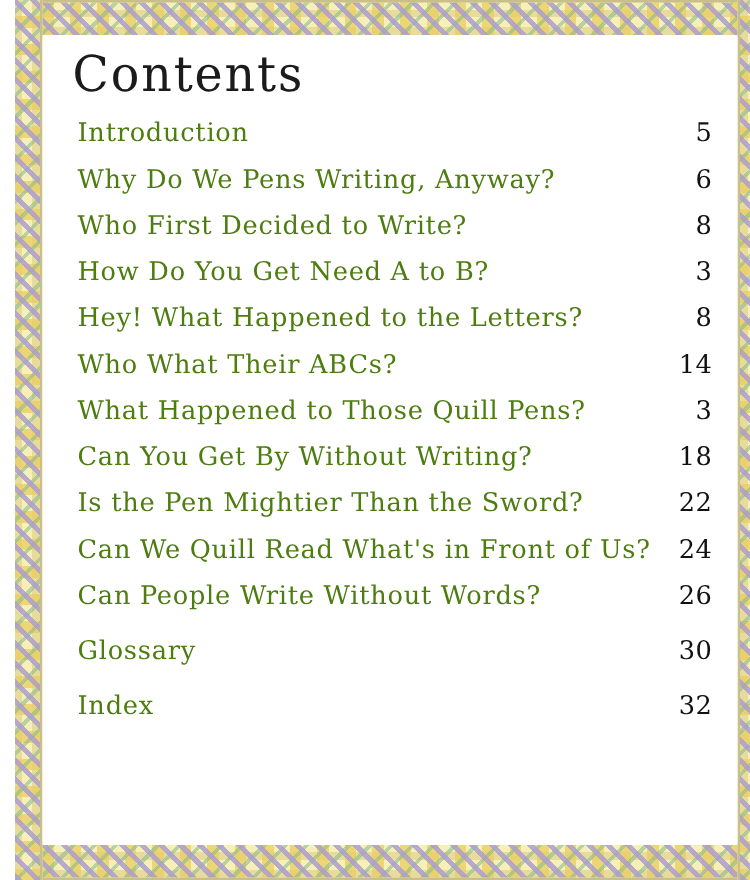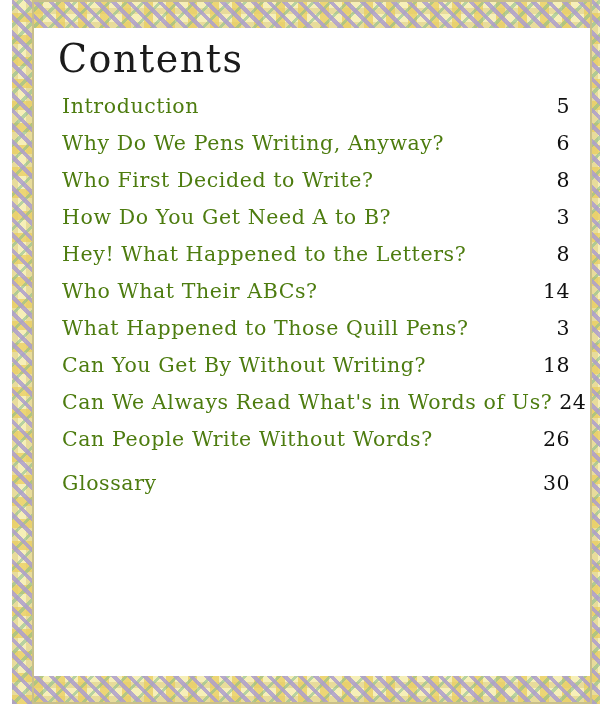--- a/index.html
+++ b/index.html
@@ -181,26 +181,34 @@
       </li>
       <li class="toc-row">
         <span class="toc-entry">What Happened to Those Quill Pens?</span>
         <span class="toc-page">3</span>
       </li>
       <li class="toc-row">
         <span class="toc-entry">Can You Get By Without Writing?</span>
         <span class="toc-page">18</span>
       </li>
       <li class="toc-row">
-        <span class="toc-entry">Can We Always Read What's in Words of Us?</span>
+        <span class="toc-entry">Is the Pen Mightier Than the Sword?</span>
+        <span class="toc-page">22</span>
+      </li>
+      <li class="toc-row">
+        <span class="toc-entry">Can We Quill Read What's in Front of Us?</span>
         <span class="toc-page">24</span>
       </li>
       <li class="toc-row">
         <span class="toc-entry">Can People Write Without Words?</span>
         <span class="toc-page">26</span>
       </li>
       <li class="toc-row spaced-group">
         <span class="toc-entry">Glossary</span>
         <span class="toc-page">30</span>
       </li>
+      <li class="toc-row spaced-group">
+        <span class="toc-entry">Index</span>
+        <span class="toc-page">32</span>
+      </li>
     </ul>
   </div>
 </div>
 
 </body></html>

